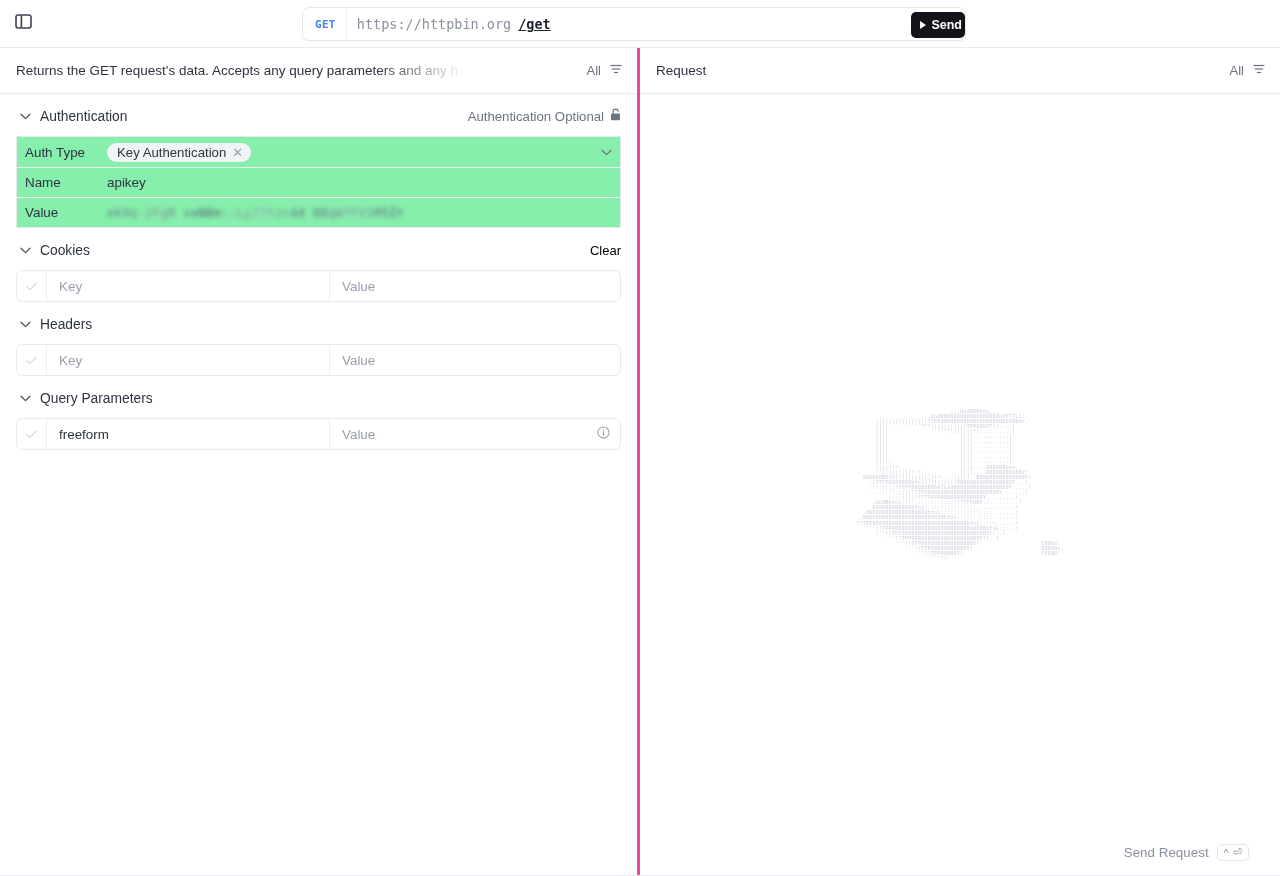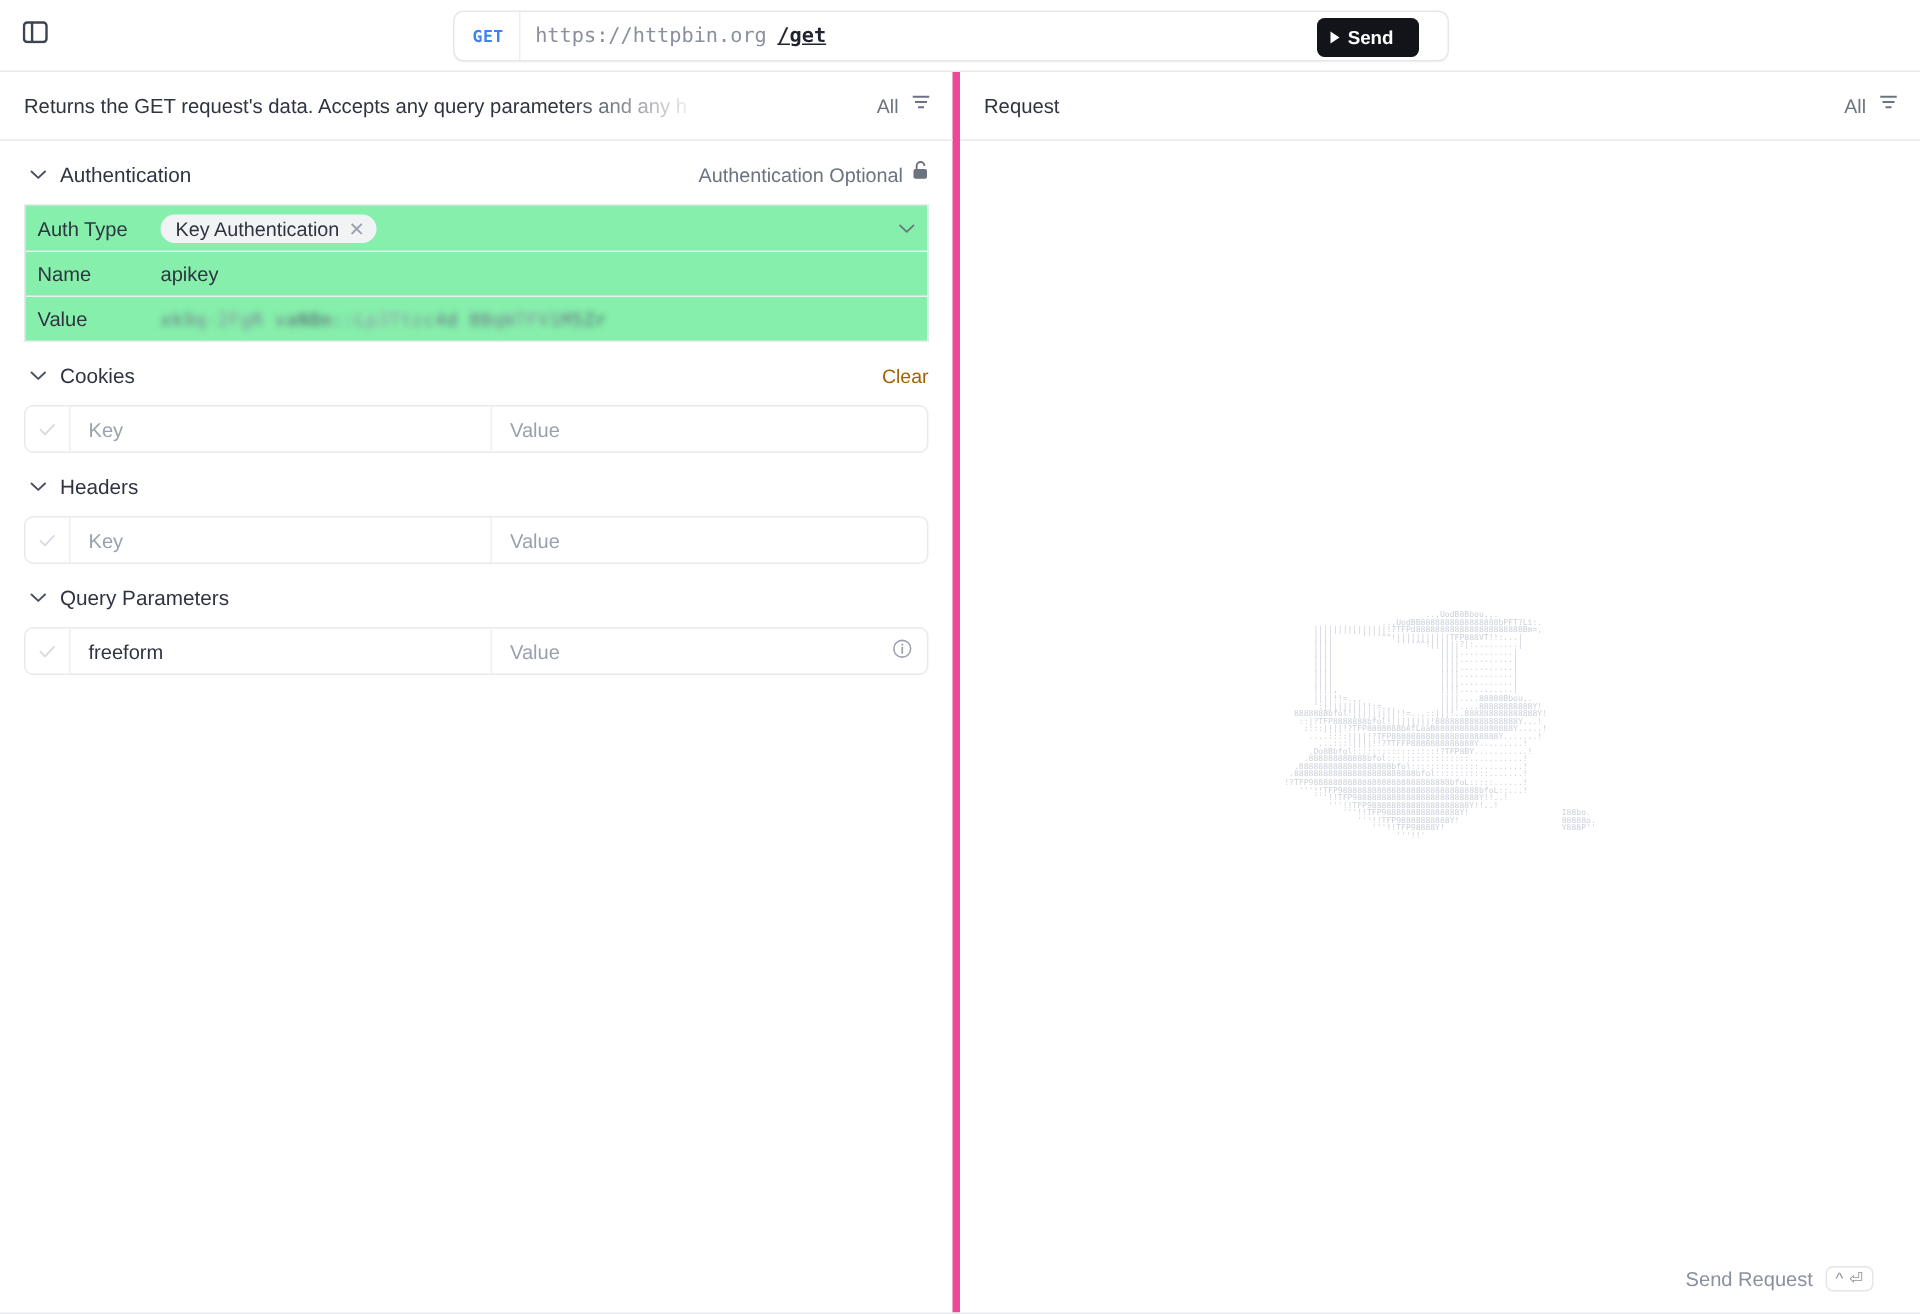--- a/index.html
+++ b/index.html
@@ -40,36 +40,36 @@
   .urlinput {
     flex: 1; display: flex; align-items: center;
     font-family: "DejaVu Sans Mono", monospace;
     font-size: 13.5px; height: 100%;
     border-left: 1px solid #eceef1;
     padding-left: 10px; overflow: hidden; white-space: nowrap;
   }
   .url-base { color: #8b90a0; }
   .url-path { color: #1f2430; font-weight: bold; text-decoration: underline; }
   .send-btn {
-    position: absolute; right: 19px; top: 4px;
-    height: 26px; padding: 0 17px 0 9px;
+    position: absolute; right: 0; top: 4px;
+    height: 26px; padding: 0 3px 0 9px;
     background: #12141a; color: #fff;
     border-radius: 5px; font-size: 12.5px; font-weight: bold;
     display: flex; align-items: center; gap: 5px; cursor: pointer;
   }
   .play-tri {
     width: 0; height: 0;
     border-left: 6px solid #fff;
     border-top: 4px solid transparent;
     border-bottom: 4px solid transparent;
   }
 
   
   .split { flex: 1; display: flex; min-height: 0; }
-  .pane-left { width: 640px; min-width: 640px; display: flex; flex-direction: column; border-right: 5px solid #ec4899; }
+  .pane-left { width: 640px; min-width: 640px; display: flex; flex-direction: column; border-right: 3px solid #ec4899; }
   .pane-right { flex: 1; display: flex; flex-direction: column; position: relative; }
 
   .pane-head {
     height: 46px; min-height: 46px;
     display: flex; align-items: center;
     border-bottom: 1px solid #e9eaee;
     padding: 0 14px 0 16px; position: relative;
   }
   .desc {
     font-size: 13.5px; color: #2e3440;
@@ -87,21 +87,21 @@
   .left-body { flex: 1; overflow: hidden; padding: 0 16px; }
 
   .section-head {
     height: 40px; display: flex; align-items: center;
     margin-top: 2px;
   }
   .chev { width: 18px; height: 18px; display: flex; align-items: center; justify-content: center; margin-right: 6px; cursor: pointer; }
   .section-title { font-size: 13.8px; color: #2e3440; font-weight: normal; }
   .section-right { margin-left: auto; display: flex; align-items: center; gap: 6px; }
   .auth-optional { font-size: 13.2px; color: #6b7280; }
-  .clear-link { font-size: 13px; color: #a16207; cursor: pointer; }
+  .clear-link { font-size: 13px; color: #000000; cursor: pointer; }
 
   .table {
     border: 1px solid #e9eaee; border-radius: 0;
     overflow: hidden; background: #86efac;
   }
   .trow { display: flex; align-items: stretch; border-top: 1px solid #eceef1; min-height: 30px; }
   .trow:first-child { border-top: none; }
   .tlabel {
     width: 88px; min-width: 88px; display: flex; align-items: center;
     padding-left: 8px; font-size: 13.4px; color: #2e3440;

